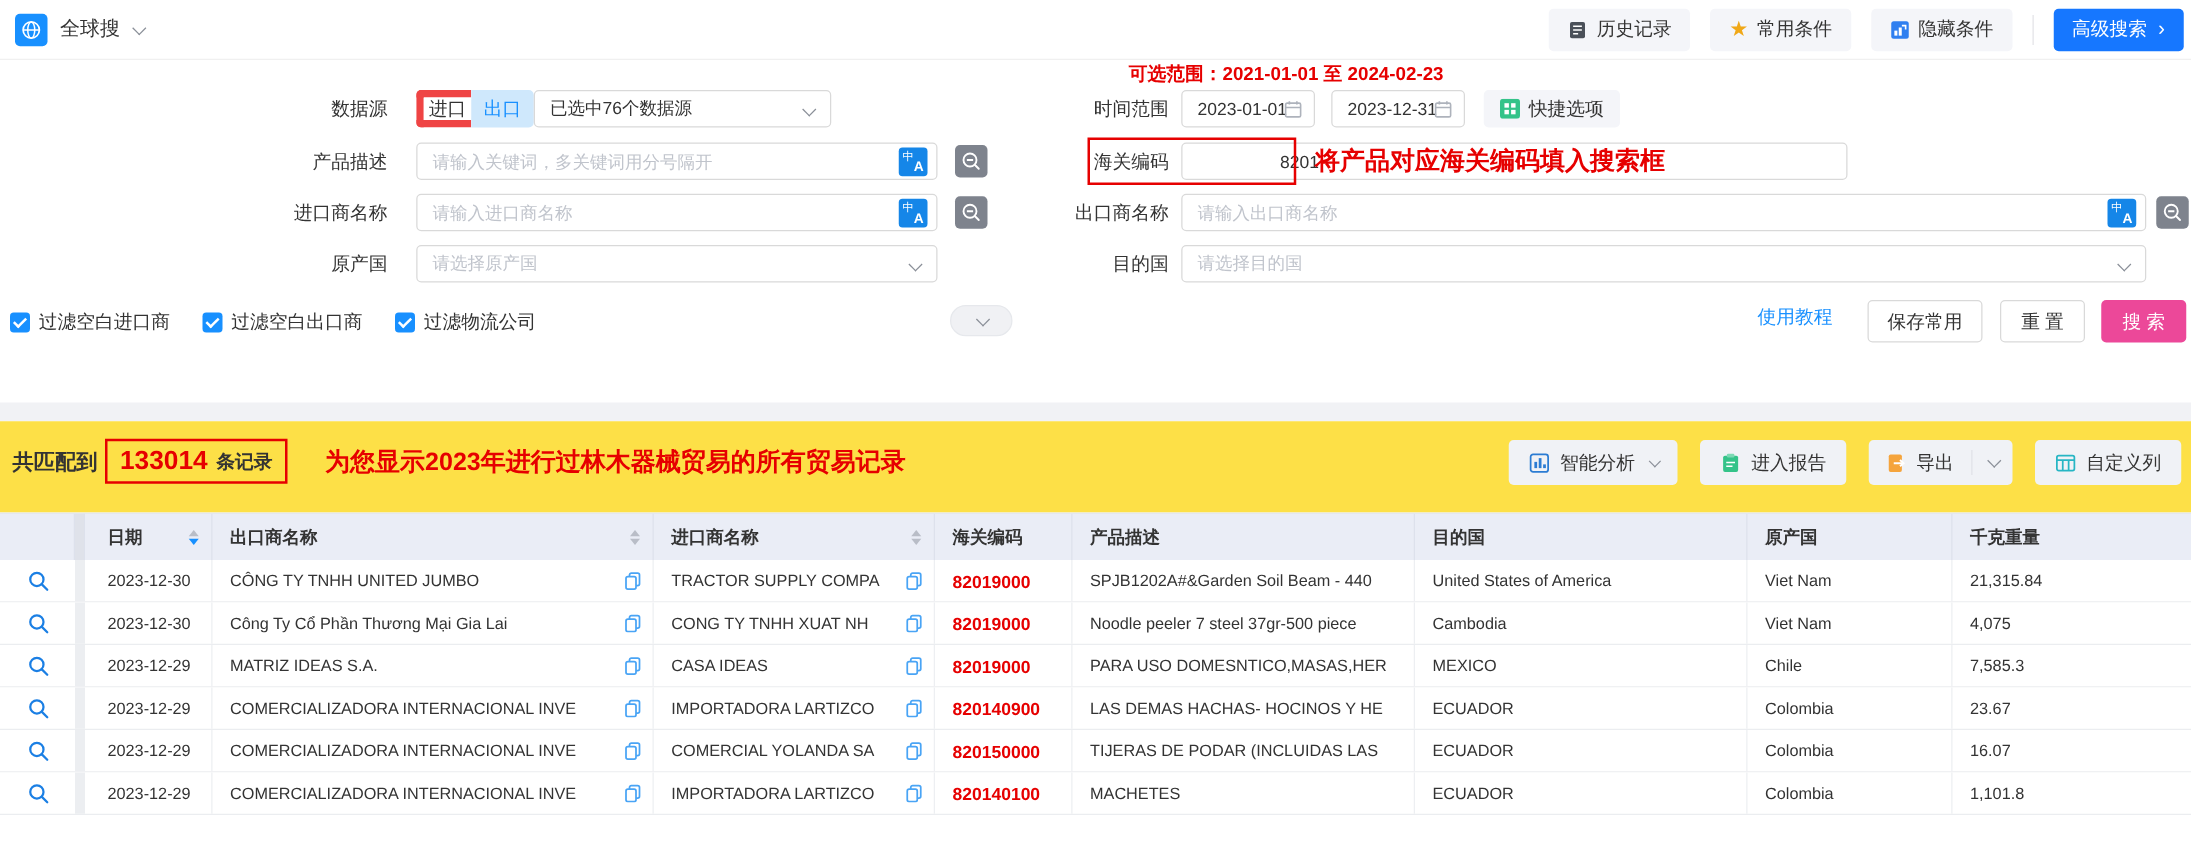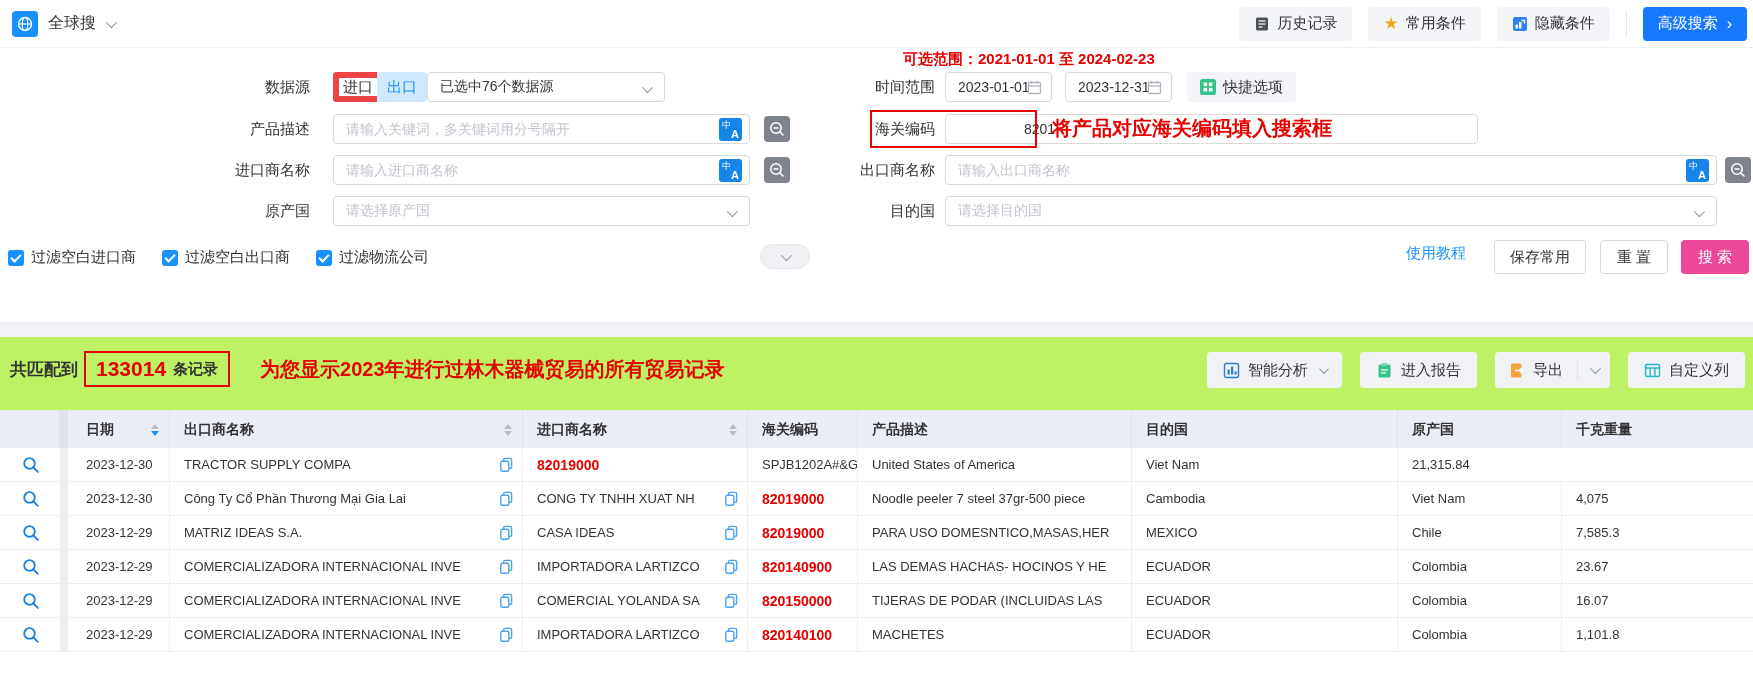--- a/index.html
+++ b/index.html
@@ -82,21 +82,21 @@
   .link-btn { position:absolute; left:1406px; top:196px; font-size:15px; color:#1890ff;
     background:none; border:none; cursor:pointer; font-family:inherit; }
   .w-btn { position:absolute; top:192px; height:34px; background:#fff; border:1px solid #d9d9d9;
     border-radius:4px; font-size:15px; color:#333; cursor:pointer; font-family:inherit; }
   .p-btn { position:absolute; top:192px; height:34px; background:#ec4899; border:none;
     border-radius:4px; font-size:15px; color:#fff; cursor:pointer; font-family:inherit; }
 
   .section-gap { position:absolute; top:322px; left:0; right:0; height:15px; background:#f1f2f5; }
 
   
-  .results-head { position:absolute; top:337px; left:0; right:0; height:73px; background:#bef264; }
+  .results-head { position:absolute; top:337px; left:0; right:0; height:73px; background:#fde047; }
   .count-wrap { position:absolute; left:10px; top:14px; display:flex; align-items:center; }
   .count-prefix { font-size:17px; font-weight:bold; color:#333; }
   .count-box { border:2px solid #e60000; padding:4px 10px; margin-left:6px;
     display:flex; align-items:center; gap:7px; }
   .count-num { font-size:21px; font-weight:bold; color:#e60000; }
   .count-suffix { font-size:15px; font-weight:bold; color:#333; }
   .count-note { margin-left:30px; font-size:20px; font-weight:bold; color:#e60000; white-space:nowrap; }
   .actions { position:absolute; right:8px; top:15px; display:flex; gap:18px; align-items:center; }
   .act-btn { height:36px; background:#f0f2f6; border:none; border-radius:4px;
     display:flex; align-items:center; gap:8px; padding:0 16px; font-size:15px; color:#333;
@@ -458,20 +458,29 @@
         <span class="mag">
           <svg width="18" height="18" viewBox="0 0 18 18">
                 <circle cx="7.5" cy="7.5" r="5.3" fill="none" stroke="#1b7fe4" stroke-width="1.8"></circle>
                 <line x1="11.5" y1="11.5" x2="15.8" y2="15.8" stroke="#1b7fe4" stroke-width="1.8" stroke-linecap="round"></line>
               </svg>
         </span>
       </div>
       <div class="td strip-b" style="padding:0;border-right:none"></div>
       <div class="td" style="padding-left:18px">2023-12-30</div>
       <div class="td">
+        <span class="celltext">CÔNG TY TNHH UNITED JUMBO</span>
+        <span class="copy">
+          <svg width="15" height="15" viewBox="0 0 15 15">
+                <rect x="4.6" y="1.4" width="8" height="10" rx="1.5" fill="none" stroke="#49a4f5" stroke-width="1.4"></rect>
+                <rect x="1.8" y="4.2" width="8" height="10" rx="1.5" fill="#fff" stroke="#49a4f5" stroke-width="1.4"></rect>
+              </svg>
+        </span>
+      </div>
+      <div class="td">
         <span class="celltext">TRACTOR SUPPLY COMPA</span>
         <span class="copy">
           <svg width="15" height="15" viewBox="0 0 15 15">
                 <rect x="4.6" y="1.4" width="8" height="10" rx="1.5" fill="none" stroke="#49a4f5" stroke-width="1.4"></rect>
                 <rect x="1.8" y="4.2" width="8" height="10" rx="1.5" fill="#fff" stroke="#49a4f5" stroke-width="1.4"></rect>
               </svg>
         </span>
       </div>
       <div class="td hs">82019000</div>
       <div class="td">SPJB1202A#&amp;Garden Soil Beam - 440</div>

